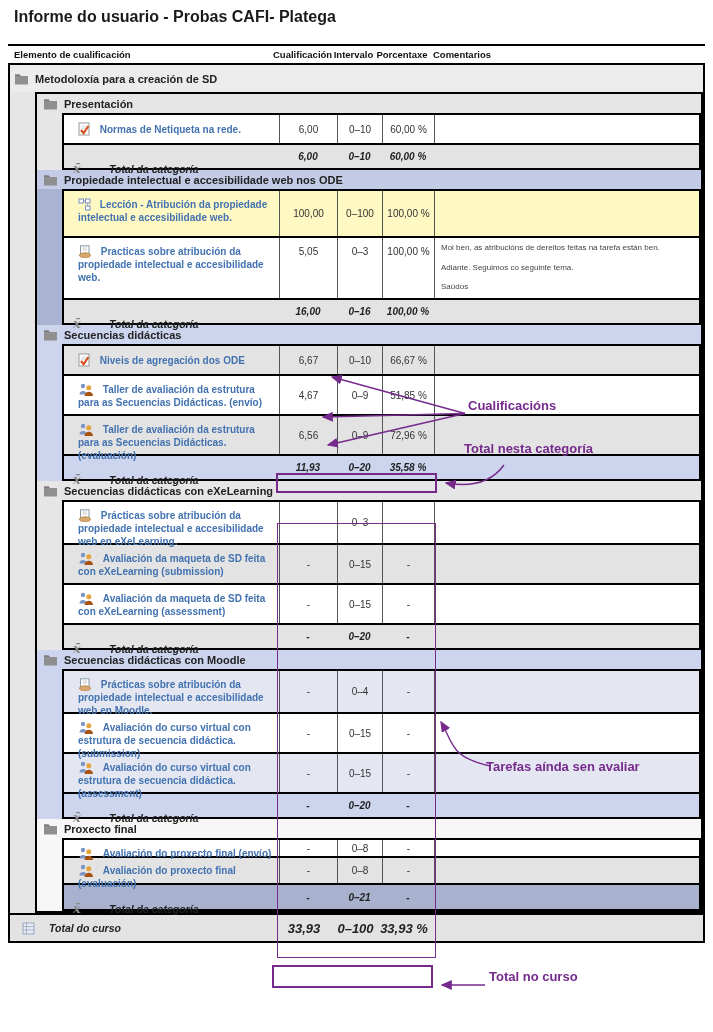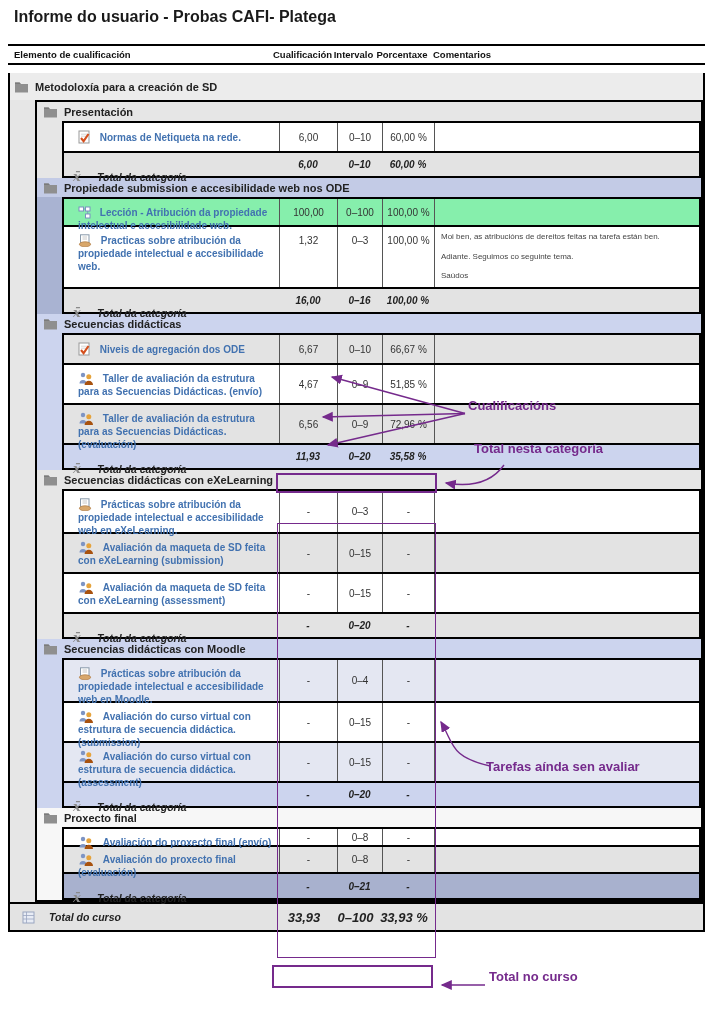--- a/index.html
+++ b/index.html
@@ -17,42 +17,42 @@
     border-top:2px solid #000; border-bottom:2px solid #000; font-size:9.5px; font-weight:bold; color:#111; }
   .colheads .chname { width:265px; padding-left:6px; }
   .colheads .chc { text-align:center; }
   .colheads .chcom { flex:1; padding-left:5px; }
 
   .c1 { width:58px; } .c2 { width:45px; } .c3 { width:52px; }
 
   
   .outer { border-left:2px solid #000; border-right:2px solid #000; border-bottom:2px solid #000; }
   .root-head { height:27px; display:flex; align-items:center; padding-left:4px; background:#ececec;
-    font-size:11px; font-weight:bold;margin-top:8px; }
+    font-size:11px; font-weight:bold; }
   .lvl1 { display:flex; }
   .lvl1-spacer { width:25px; background:#e6e6e6; }
   .lvl1-box { flex:1; border:2px solid #000; }
 
   .cat-head { display:flex; align-items:center; padding-left:6px; font-size:11px; font-weight:bold; height:19px; }
   .cat-body { display:flex; }
   .cat-spacer { width:25px; }
   .items-box { flex:1; border:2px solid #000; }
   .items-box > div + div { border-top:2px solid #000; }
 
   .irow { display:flex; align-items:stretch; }
   .irow .name { width:215px; padding:7px 6px 2px 14px; font-size:10px; line-height:13px; }
   .link { color:#4272b0; font-weight:bold; cursor:pointer; }
   .irow .v { display:flex; align-items:center; justify-content:center;
     font-size:10px; color:#333; border-left:1px solid #555; }
   .irow .comments { flex:1; border-left:1px solid #555; padding:5px 6px; font-size:8px; color:#444; line-height:9.5px; }
   .irow .comments p { margin:0 0 10px 0; }
   .irow.top .v { align-items:flex-start; padding-top:8px; }
 
   .trow { display:flex; align-items:center; }
-  .trow .name { width:215px; padding-left:6px; display:flex; align-items:center; gap:7px;margin-top:24px; }
+  .trow .name { width:215px; padding-left:6px; display:flex; align-items:center; gap:19px;margin-top:24px; }
   .tlabel { font-size:10.5px; font-weight:bold; font-style:italic; color:#222; }
   .trow .v { display:flex; align-items:center; justify-content:center;
     font-size:10px; font-weight:bold; font-style:italic; color:#222; }
   .trow .comments { flex:1; }
 
   .course-row { display:flex; align-items:center; height:28px; border-top:2px solid #000; background:#e3e3e3; }
   .course-row .name { width:265px; padding-left:12px; display:flex; align-items:center; gap:8px; }
   .course-row .v { display:flex; align-items:center; justify-content:center;
     font-size:13px; font-weight:bold; font-style:italic; color:#222; }
 
@@ -137,26 +137,26 @@
             </div>
           </div>
         </div>
 
         <div class="cat">
           <div class="cat-head" style="background:#c3cbe6">
             <span class="ico"><svg width="15" height="12" viewBox="0 0 15 12">
                   <path d="M1 1.5h4.6l1.2 1.6H14v8.4H1z" fill="#8f8f8f"></path>
                   <path d="M1 1.5h4.6l1.2 1.6H1z" fill="#7b7b7b"></path>
                 </svg></span>
-            <span>Propiedade submission e accesibilidade web nos ODE</span>
+            <span>Propiedade intelectual e accesibilidade web nos ODE</span>
           </div>
           <div class="cat-body">
             <div class="cat-spacer" style="background:#a9b3d2"></div>
             <div class="items-box">
-              <div class="irow" style="height:26px;background:#86efac">
+              <div class="irow" style="height:45px;background:#fef9c3">
                 <div class="name">
                   <span class="ico"><svg width="13" height="13" viewBox="0 0 13 13">
                         <rect x="1" y="1" width="4.5" height="4" fill="#fff" stroke="#7a8fc0"></rect>
                         <rect x="7.5" y="1" width="4.5" height="4" fill="#fff" stroke="#7a8fc0"></rect>
                         <rect x="7.5" y="8" width="4.5" height="4" fill="#fff" stroke="#7a8fc0"></rect>
                         <path d="M5.5 3h2M9.7 5v3" stroke="#7a8fc0" stroke-width="0.8"></path>
                       </svg></span>
                   <span class="link">Lección - Atribución da propiedade intelectual e accesibilidade web.</span>
                 </div>
                 <div class="v c1">100,00</div>
@@ -166,21 +166,21 @@
               </div>
               <div class="irow top" style="height:62px;background:#fff">
                 <div class="name">
                   <span class="ico"><svg width="14" height="13" viewBox="0 0 14 13">
                         <rect x="2.5" y="0.8" width="8.5" height="8" fill="#fff" stroke="#8899aa"></rect>
                         <path d="M4.5 3h4.5M4.5 5h4.5" stroke="#bbb" stroke-width="0.8"></path>
                         <ellipse cx="7" cy="10.3" rx="5.6" ry="2.5" fill="#d8a76b" stroke="#b5834d" stroke-width="0.8"></ellipse>
                       </svg></span>
                   <span class="link">Practicas sobre atribución da propiedade intelectual e accesibilidade web.</span>
                 </div>
-                <div class="v c1">1,32</div>
+                <div class="v c1">5,05</div>
                 <div class="v c2">0–3</div>
                 <div class="v c3">100,00 %</div>
                 <div class="comments">
                   <p>Moi ben, as atribucións de dereitos feitas na tarefa están ben.</p>
                   <p>Adiante. Seguimos co seguinte tema.</p>
                   <p>Saúdos</p>
                 </div>
               </div>
               <div class="trow" style="height:25px;background:#e3e3e3">
                 <div class="name">
@@ -472,21 +472,21 @@
       <div class="v c1">33,93</div>
       <div class="v c2">0–100</div>
       <div class="v c3">33,93 %</div>
       <div class="comments" style="flex:1"></div>
     </div>
 
   </div>
 </div>
 
 <div class="ann-label" style="left: 468px; top: 398px;">Cualificacións</div>
-<div class="ann-label" style="left: 474px; top: 441px;">Total nesta categoría</div>
+<div class="ann-label" style="left: 464px; top: 441px;">Total nesta categoría</div>
 <div class="ann-label" style="left: 486px; top: 759px;">Tarefas aínda sen avaliar</div>
 <div class="ann-label" style="left: 489px; top: 969px;">Total no curso</div>
 
 <svg id="overlay" width="713" height="1032">
     <defs>
       <marker id="ah" markerWidth="9" markerHeight="8" refX="7" refY="3.5" orient="auto">
         <path d="M0,0L8,3.5L0,7Z" fill="#752a8c"></path>
       </marker>
     </defs>
     <path class="ar" stroke="#752a8c" marker-end="url(#ah)" d="M465,413.5 L332,377"></path>

